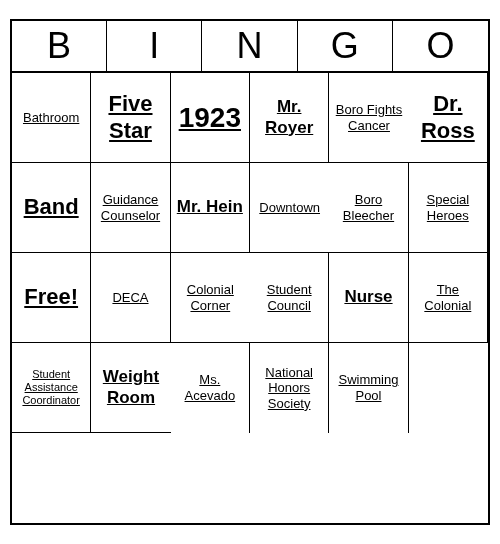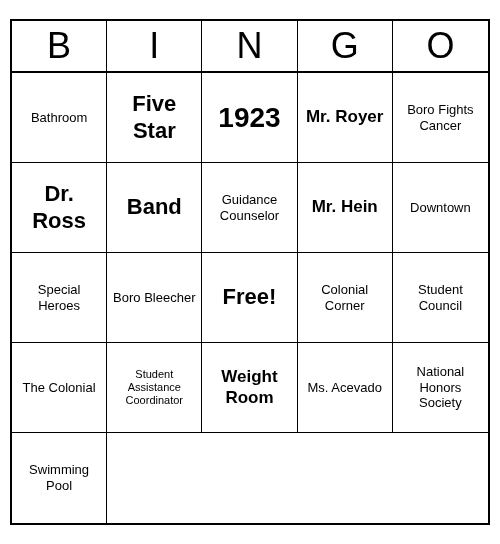--- a/index.html
+++ b/index.html
@@ -36,22 +36,23 @@
       padding: 4px 0;
       border-right: 1px solid #000;
     }
 
     .bingo-header-cell:last-child {
       border-right: none;
     }
 
     .bingo-grid {
       display: grid;
-      grid-template-columns: repeat(5, 1fr);
+      grid-template-columns: repeat(6, 1fr);
       grid-template-rows: repeat(5, 90px);
+      text-decoration: underline;
     }
 
     .bingo-cell {
       border-right: 1px solid #000;
       border-bottom: 1px solid #000;
       display: flex;
       align-items: center;
       justify-content: center;
       text-align: center;
       padding: 4px;
@@ -103,25 +104,27 @@
   <div class="bingo-cell">Bathroom</div>
       <div class="bingo-cell large-text">Five Star</div>
       <div class="bingo-cell extra-large">1923</div>
       <div class="bingo-cell medium-text">Mr. Royer</div>
       <div class="bingo-cell">Boro Fights Cancer</div>
       <div class="bingo-cell large-text">Dr. Ross</div>
       <div class="bingo-cell large-text">Band</div>
       <div class="bingo-cell">Guidance Counselor</div>
       <div class="bingo-cell medium-text">Mr. Hein</div>
       <div class="bingo-cell">Downtown</div>
+      <div class="bingo-cell">Boro Bleecher</div>
       <div class="bingo-cell">Special Heroes</div>
-      <div class="bingo-cell">Boro Bleecher</div>
       <div class="bingo-cell free-cell">Free!</div>
+      <div class="bingo-cell">DECA</div>
       <div class="bingo-cell">Colonial Corner</div>
       <div class="bingo-cell">Student Council</div>
+      <div class="bingo-cell medium-text">Nurse</div>
       <div class="bingo-cell">The Colonial</div>
       <div class="bingo-cell" style="font-size: 11px;">Student Assistance Coordinator</div>
       <div class="bingo-cell medium-text">Weight Room</div>
       <div class="bingo-cell">Ms. Acevado</div>
       <div class="bingo-cell">National Honors Society</div>
       <div class="bingo-cell">Swimming Pool</div>
     </div>
 </div>
 
 </body></html>

